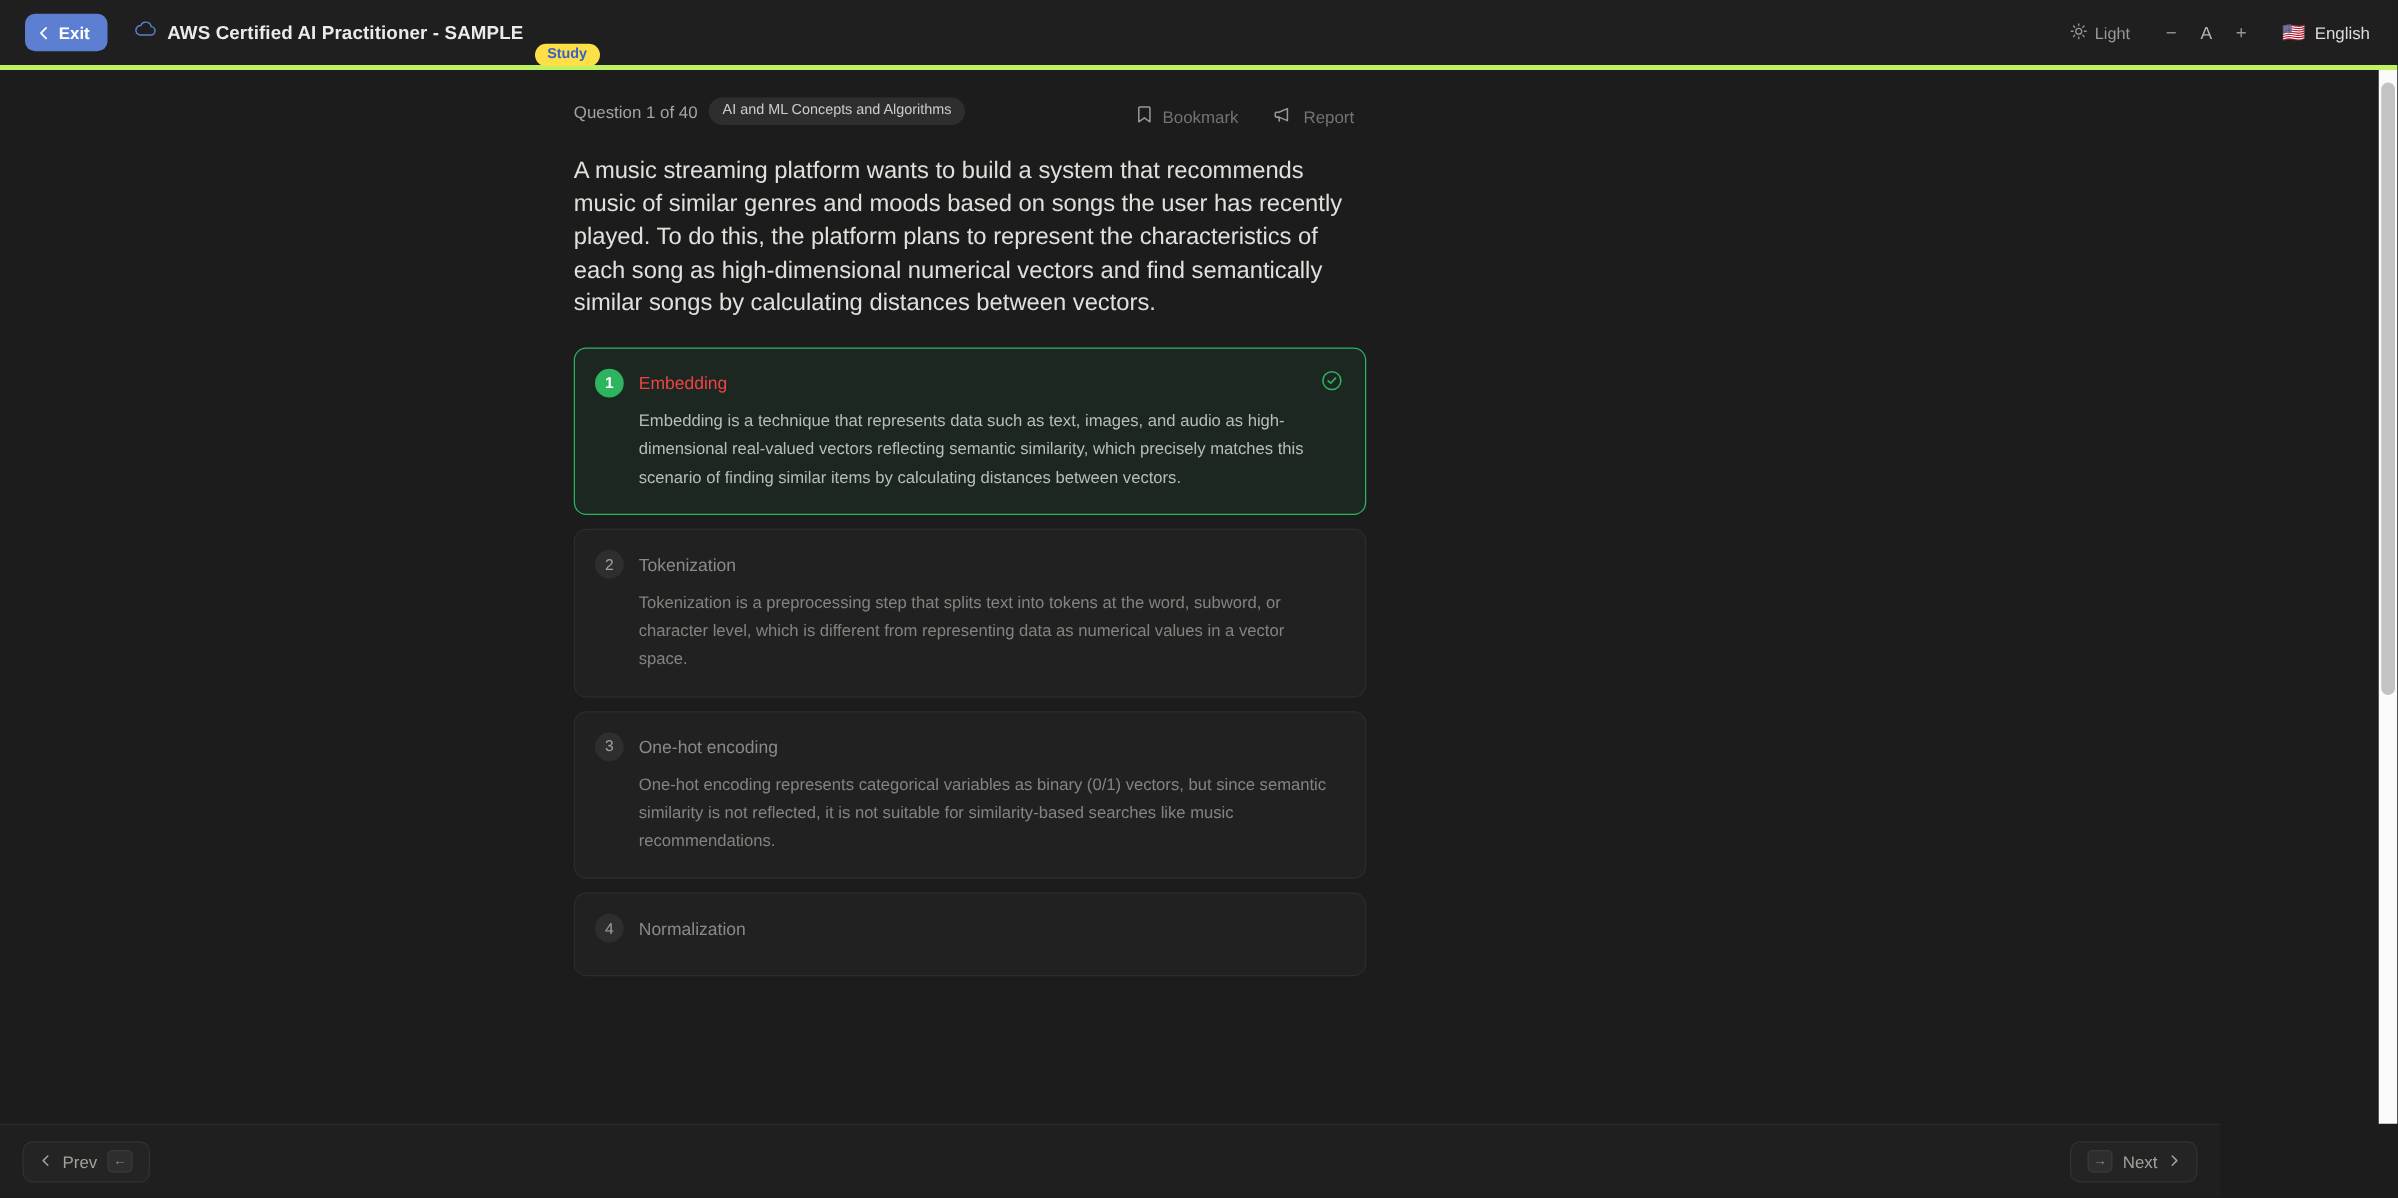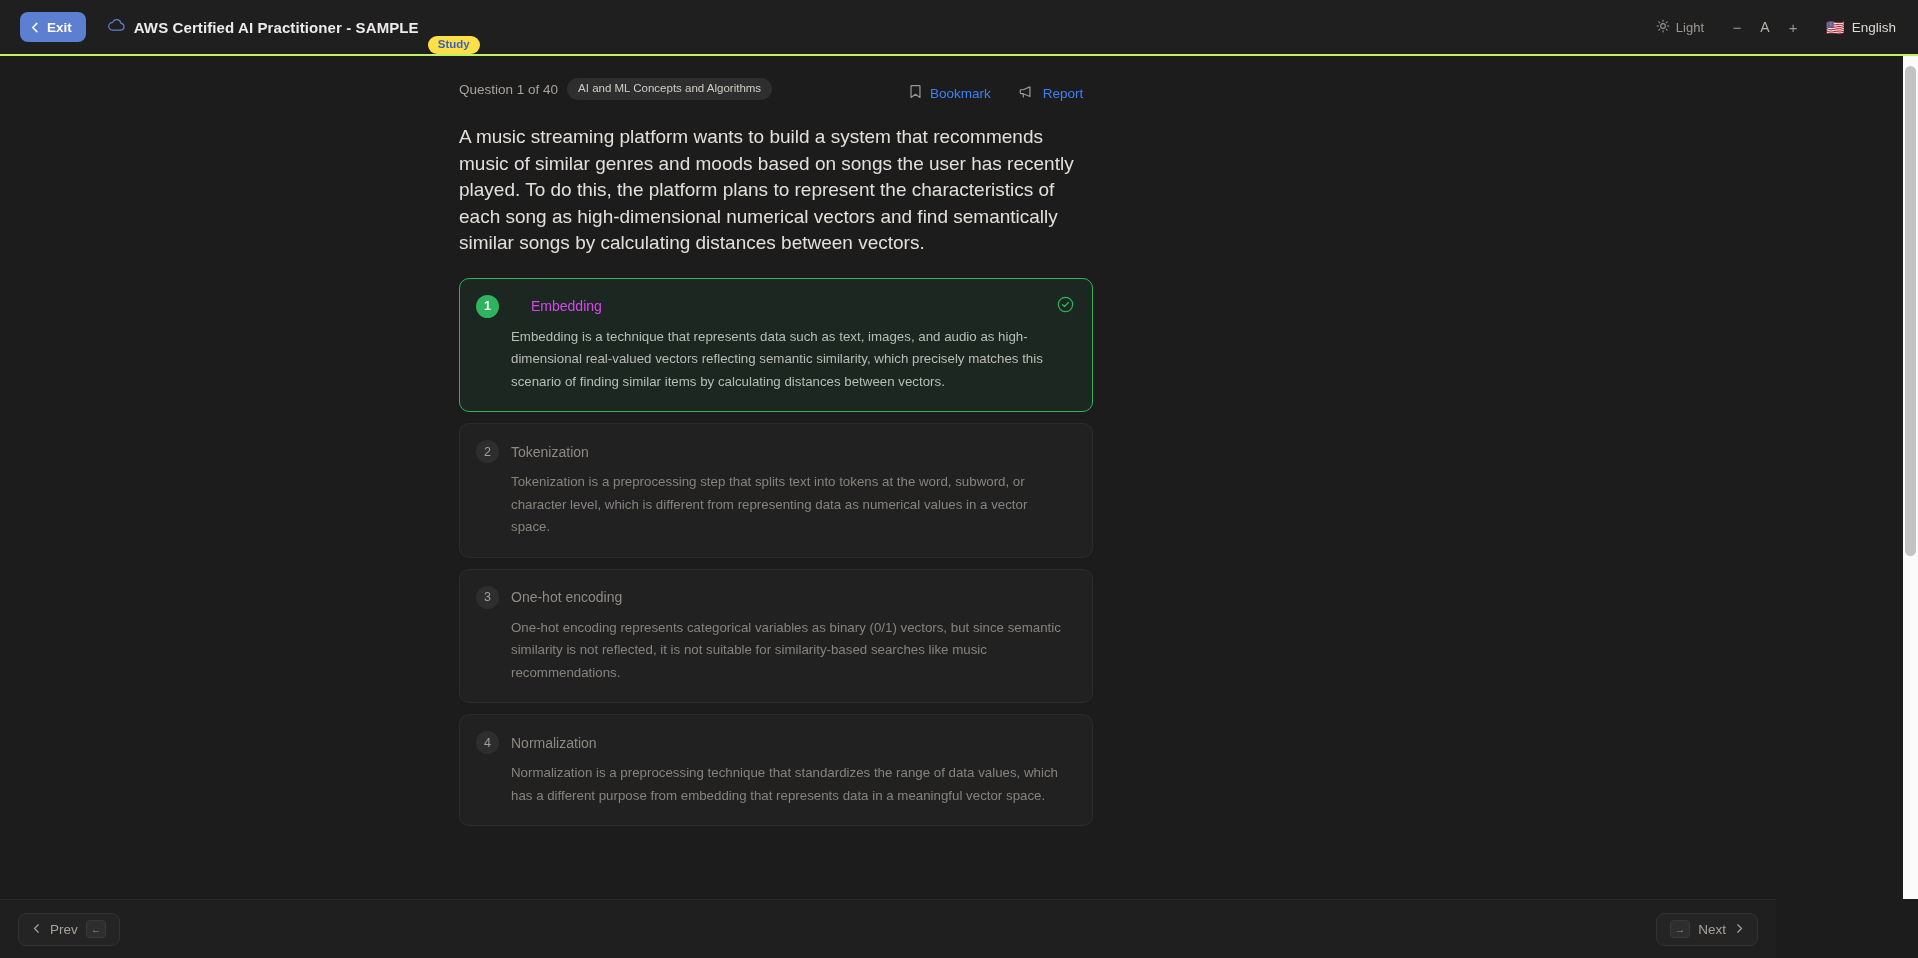--- a/index.html
+++ b/index.html
@@ -12,21 +12,21 @@
   }
   body { position: relative; }
 
   
   .topbar {
     position: absolute;
     top: 0; left: 0;
     width: 1918px;
     height: 56px;
     background: #1f1f1f;
-    border-bottom: 2px solid #bef264;
+    border-bottom: 4px solid #bef264;
     display: flex;
     align-items: center;
     padding: 0 20px;
     z-index: 20;
   }
   .exit-btn {
     display: flex;
     align-items: center;
     gap: 6px;
     background: #5d7fd1;
@@ -159,21 +159,21 @@
     left: 450px;
     display: flex;
     align-items: center;
     gap: 28px;
     top: 8px;
   }
   .qaction {
     display: flex;
     align-items: center;
     gap: 8px;
-    color: #3b82f6;
+    color: #737373;
     font-size: 13.5px;
     background: none; border: none;
     cursor: pointer;
     padding: 0;
     font-family: "Liberation Sans", sans-serif;
   }
 
   .qtext {
     color: #e3e0dc;
     font-size: 19px;
@@ -217,22 +217,21 @@
   .option.correct .opt-num {
     background: #2eb35f;
     color: #ffffff;
     font-weight: 700;
   }
   .opt-label {
     color: #8d8a86;
     font-size: 14px;
   }
   .option.correct .opt-label {
-    color: #d946ef;
-    margin-left: 20px;
+    color: #ef4444;
   }
   .opt-desc {
     color: #86837f;
     font-size: 13.3px;
     line-height: 22.5px;
     padding-left: 35px;
     padding-right: 6px;
   }
   .option.correct .opt-desc {
     color: #b9bdb7;
@@ -418,21 +417,20 @@
         <span class="opt-label">One-hot encoding</span>
       </div>
       <div class="opt-desc">One-hot encoding represents categorical variables as binary (0/1) vectors, but since semantic similarity is not reflected, it is not suitable for similarity-based searches like music recommendations.</div>
     </div>
 
     <div class="option">
       <div class="opt-head">
         <span class="opt-num">4</span>
         <span class="opt-label">Normalization</span>
       </div>
-      <div class="opt-desc">Normalization is a preprocessing technique that standardizes the range of data values, which has a different purpose from embedding that represents data in a meaningful vector space.</div>
     </div>
 
   </div>
 </div>
 
 <div class="scrollbar-track">
   <div class="scrollbar-thumb"></div>
 </div>
 
 <div class="bottombar">

